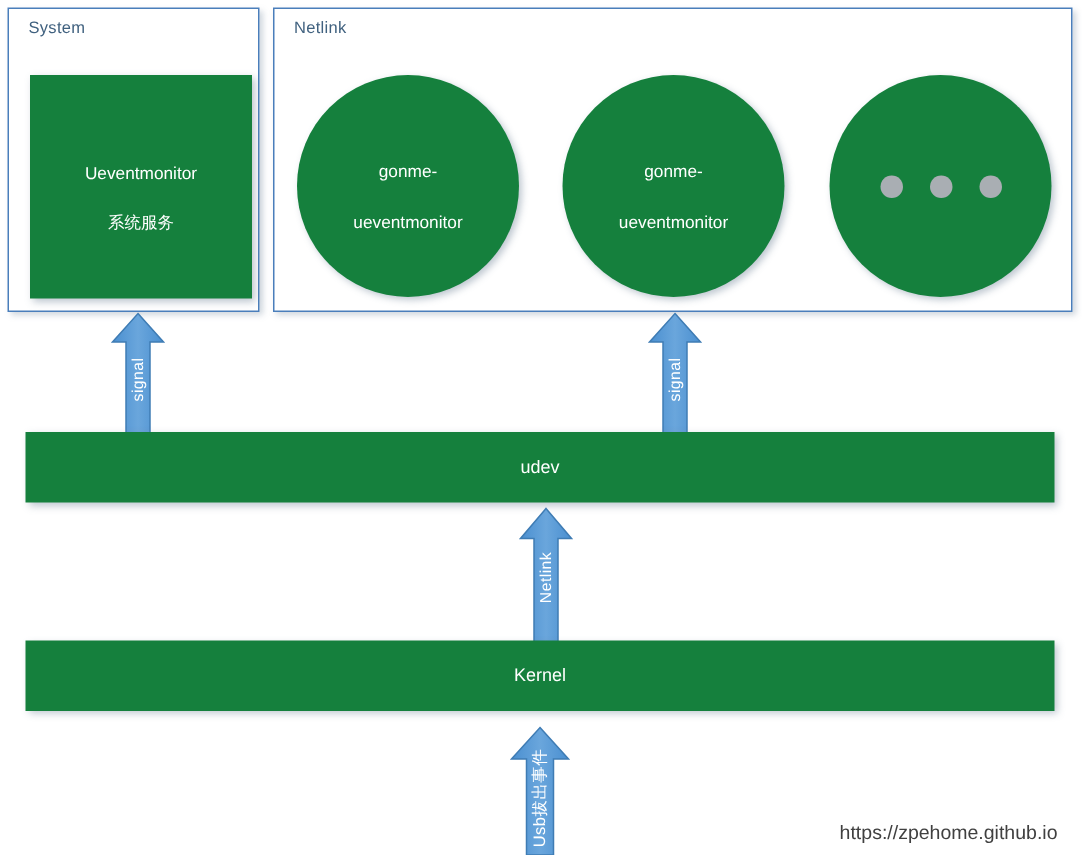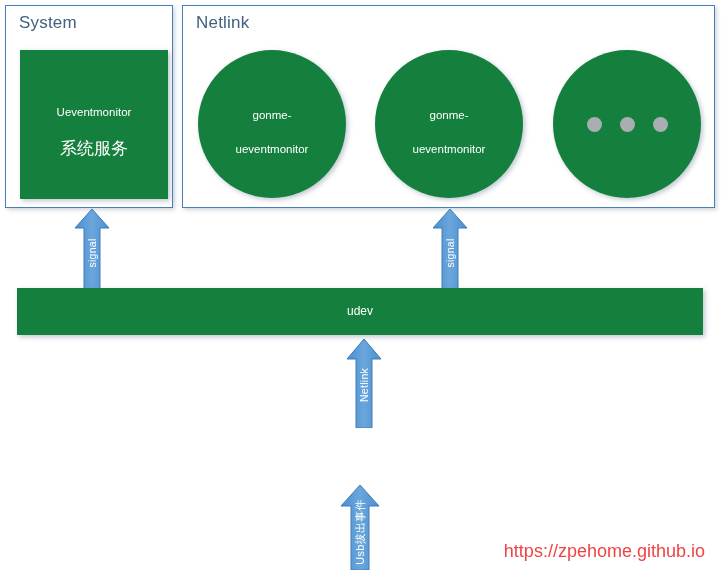--- a/index.html
+++ b/index.html
@@ -26,21 +26,21 @@
     position: absolute;
     background: #ffffff;
     border: 1px solid #4a7ebb;
     box-shadow: 2px 2px 4px rgba(120,140,160,0.35);
     box-sizing: border-box;
   }
   .group-title {
     position: absolute;
     top: 7px;
     left: 13px;
-    font-size: 17px;
+    font-size: 11px;
     color: #40617f;
     letter-spacing: 0.2px;
     white-space: nowrap;
   }
 
   
   .blue-shape {
     position: absolute;
     background: #15803d;
     box-shadow: 2px 2px 5px rgba(110,130,150,0.45);
@@ -56,21 +56,21 @@
   .rect-shape { border-radius: 0; }
   .circle-shape { border-radius: 50%; }
   .bar-shape {
     font-size: 12px;
   }
   .shape-label {
     white-space: pre-line;
     padding: 0 6px;
   }
   .shape-label .cn {
-    font-size: 17px;
+    font-size: 11px;
   }
 
   
   .dots {
     display: flex;
     gap: 18px;
     align-items: center;
     justify-content: center;
   }
   .dot {
@@ -98,22 +98,22 @@
   }
   .arrow-label.cjk {
     font-size: 11px;
   }
 
   
   .watermark {
     position: absolute;
     right: 16px;
     bottom: 12px;
-    font-size: 18px;
-    color: #ef4444;
+    font-size: 13px;
+    color: #404040;
     white-space: nowrap;
   }
 </style>
 </head>
 <body>
 
 <div id="canvas">
 
   <div class="group-box" style="left:5px; top:5px; width:168px; height:203px;">
     <div class="group-title">System</div>
@@ -191,20 +191,23 @@
           <stop offset="0%" stop-color="#4a8fd0"></stop>
           <stop offset="50%" stop-color="#6aa6dc"></stop>
           <stop offset="100%" stop-color="#4a8fd0"></stop>
         </linearGradient>
       </defs>
       <polygon points="18,1 35,21 26,21 26,90 10,90 10,21 1,21" fill="url(#agl3)" stroke="#3f7cb4" stroke-width="1"></polygon>
     </svg>
     <div class="arrow-label" style="top:52%;">Netlink</div>
   </div>
 
+  <div class="blue-shape rect-shape bar-shape" style="left:17px; top:427px; width:686px; height:47px;">
+    <span class="shape-label">Kernel</span>
+  </div>
 
   <div class="arrow" style="left:340px; top:484px; width:40px; height:86px;">
     <svg width="40" height="86" viewBox="0 0 40 86">
       <defs>
         <linearGradient id="agl4" x1="0" y1="0" x2="1" y2="0">
           <stop offset="0%" stop-color="#4a8fd0"></stop>
           <stop offset="50%" stop-color="#6aa6dc"></stop>
           <stop offset="100%" stop-color="#4a8fd0"></stop>
         </linearGradient>
       </defs>

